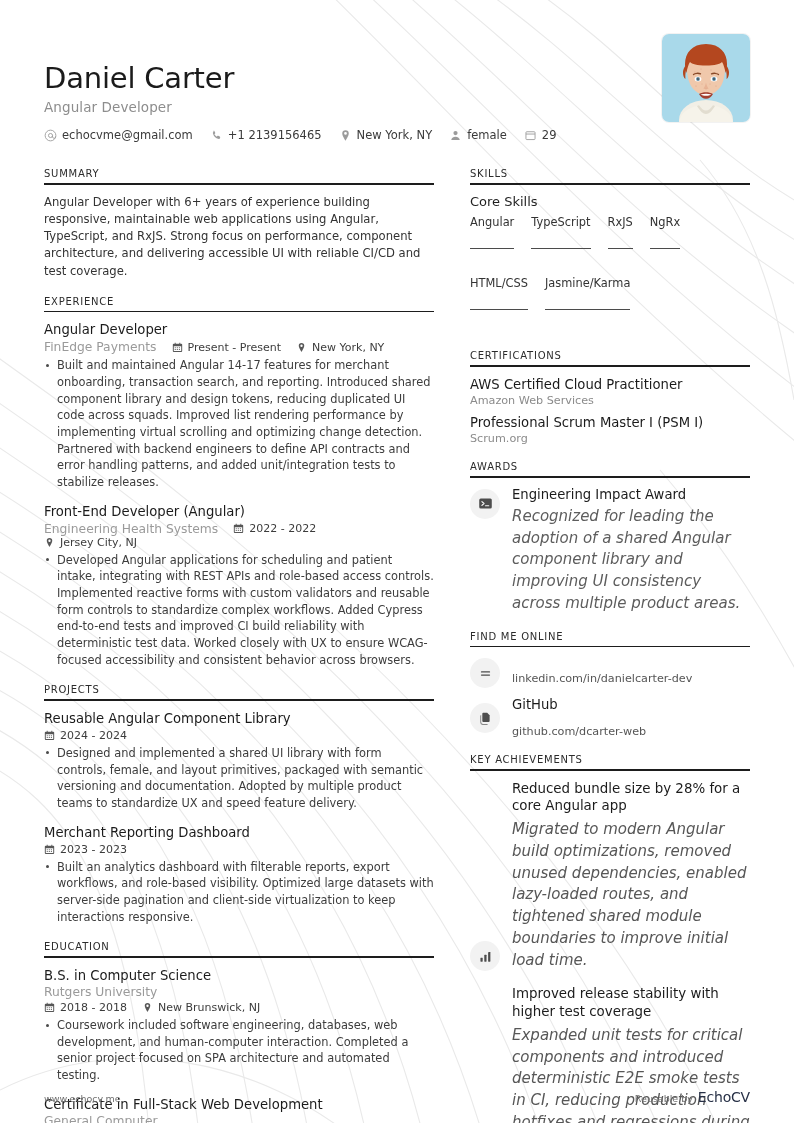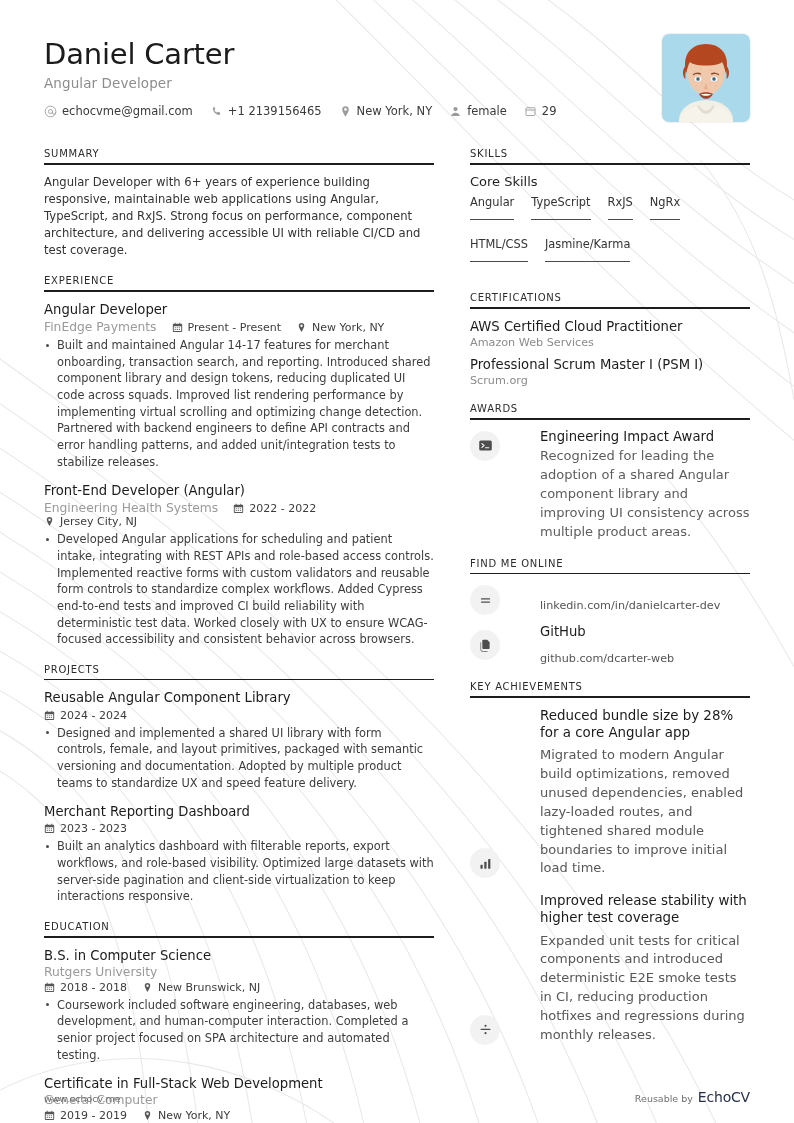--- a/index.html
+++ b/index.html
@@ -43,20 +43,21 @@
   }
 
   .header-left { padding-top: 4px; }
 
   .full-name {
     font-size: 29px;
     font-weight: 400;
     letter-spacing: -0.2px;
     color: #1b1b1b;
     line-height: 1.15;
+    margin-top: 24px;
   }
 
   .job-title {
     font-size: 13.5px;
     color: #8d8d8d;
     font-weight: 400;
     margin-top: 4px;
     letter-spacing: 0.1px;
   }
 
@@ -204,40 +205,40 @@
   }
   .skill-tags {
     display: flex;
     flex-wrap: wrap;
     gap: 3px 17px;
   }
   .skill-tag {
     font-size: 11.4px;
     color: #333333;
     border-bottom: 1.2px solid #4b4b4b;
-    padding-bottom: 10px;
-    margin-bottom: 14px;
+    padding-bottom: 19px;
+    margin-bottom: 24px;
     line-height: 1.25;
   }
 
   
   .cert { margin-bottom: 7px; }
   .cert-name {
     font-size: 13.2px;
     color: #1b1b1b;
     line-height: 1.3;
   }
   .cert-issuer {
     font-size: 11.2px;
     color: #8b8b8b;
     margin-top: 1px;
   }
 
   
-  .ib { display: flex; align-items: flex-start; margin-bottom: 11px; gap: 28px; }
+  .ib { display: flex; align-items: flex-start; margin-bottom: 11px; }
   .ib:last-child { margin-bottom: 4px; }
 
   .ib-icon {
     width: 30px;
     height: 30px;
     border-radius: 50%;
     background: #f2f2f2;
     display: flex;
     align-items: center;
     justify-content: center;
@@ -249,24 +250,25 @@
   .ib-icon svg { display: block; }
 
   .ib-body { flex: 1; min-width: 0; }
 
   .ib-title {
     font-size: 13.2px;
     color: #1b1b1b;
     line-height: 1.28;
   }
   .ib-sub {
-    font-size: 13px;
+    font-size: 15px;
     color: #5d5d5d;
     line-height: 1.45;
     margin-top: 2px;
+    font-style: italic;
   }
   .ib-link-title { font-size: 13.2px; color: #1b1b1b; line-height: 1.3; }
   .ib-link-url { font-size: 11.2px; color: #555555; margin-top: 12px; }
 
   .ib-link { margin-bottom: 8px; align-items: center; }
   .ib-ach { margin-bottom: 14px; align-items: flex-end; }
   .ib-ach .ib-title { font-size: 13.4px; }
   .ib-ach .ib-sub { margin-top: 5px; color: #575757; }
 
   

